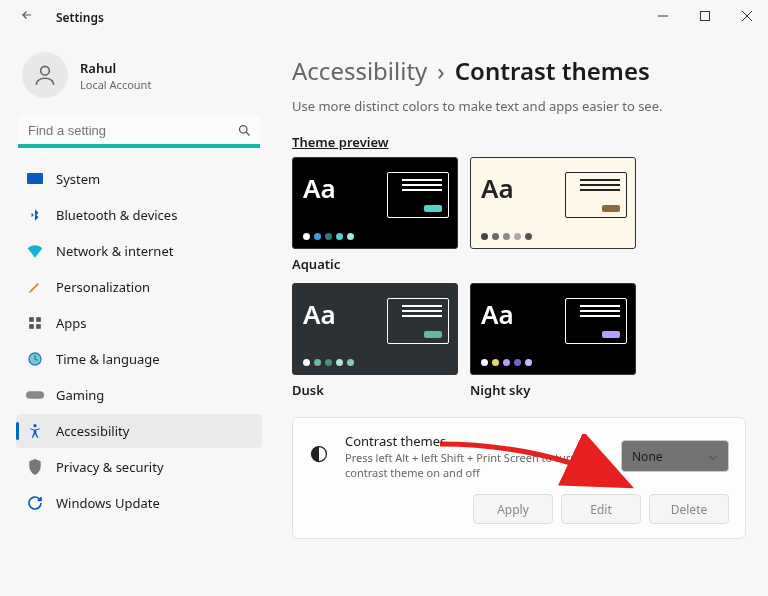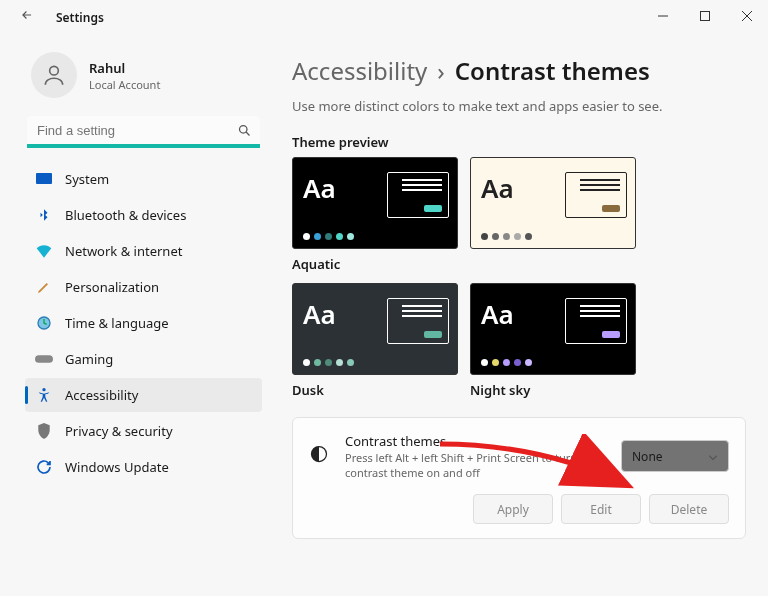--- a/index.html
+++ b/index.html
@@ -5,21 +5,21 @@
   * { box-sizing: border-box; margin: 0; padding: 0; }
   body { font-family: "Segoe UI", system-ui, sans-serif; font-size: 13px; color: #1a1a1a; background: #f7f7f7; width: 768px; height: 596px; overflow: hidden; position: relative; }
   
   .titlebar { height: 34px; display: flex; align-items: center; padding-left: 20px; }
   .titlebar .back { width: 20px; color: #555; }
   .titlebar .title { margin-left: 16px; font-size: 12px; font-weight: 600; }
   .win-controls { position: absolute; right: 0; top: 0; display: flex; }
   .win-controls div { width: 42px; height: 32px; display: flex; align-items: center; justify-content: center; color: #333; font-size: 14px; }
   
   .layout { display: flex; height: calc(100% - 34px); }
-  .sidebar { width: 272px; padding: 10px 10px 10px 25px; }
+  .sidebar { width: 272px; padding: 10px 10px 10px 16px; }
   .user-row { display: flex; align-items: center; gap: 12px; padding: 8px 6px 14px 6px; }
   .avatar { width: 46px; height: 46px; border-radius: 50%; background: #e8e8e8; display:flex; align-items:center; justify-content:center; color:#666;}
   .user-name { font-weight: 600; font-size: 13px; }
   .user-sub { font-size: 11px; color: #666; }
   
   .search { position: relative; margin: 4px 2px 14px 2px; }
   .search input { width: 100%; height: 32px; border: none; border-bottom: 4px solid #14b8a6; background: #fbfbfb; padding: 0 30px 0 10px; font-size: 13px; outline: none; border-radius: 4px 4px 0 0; }
   .search .icon { position: absolute; right: 8px; top: 7px; color: #555; }
   
   .nav { display: flex; flex-direction: column; gap: 2px; }
@@ -27,21 +27,21 @@
   .nav-item.active { background: #eaeaea; }
   .nav-item.active::before { content:""; position:absolute; left:0; top:8px; bottom:8px; width:3px; background:#0067c0; border-radius:2px;}
   .nav-icon { width: 18px; height: 18px; display:flex; align-items:center; justify-content:center; }
   
   .main { flex: 1; padding: 20px 22px 10px 20px; overflow-y: auto; }
   .breadcrumb { display: flex; align-items: center; gap: 10px; font-size: 24px; margin-bottom: 10px; }
   .bc-parent { color: #666; font-weight: 400; }
   .bc-sep { color: #666; font-weight: 400; }
   .bc-current { font-weight: 600; }
   .subtitle { color: #666; font-size: 13px; margin-bottom: 18px; }
-  .section-label { font-weight: 600; font-size: 13px; margin-bottom: 6px; }
+  .section-label { font-weight: 600; font-size: 13px; margin-bottom: 6px; text-decoration: underline; }
   
   .preview-grid { display: grid; grid-template-columns: 166px 166px; gap: 10px 12px; margin-bottom: 18px; }
   .preview-tile { width: 166px; }
   .preview-img { width: 166px; height: 92px; border: 1px solid #333; border-radius: 3px; position: relative; padding: 12px 10px; }
   .preview-img .aa { font-size: 26px; font-weight: 600; }
   .dots { position: absolute; left: 10px; bottom: 8px; display: flex; gap: 4px; }
   .dots span { width: 7px; height: 7px; border-radius: 50%; }
   .winthumb { position: absolute; right: 8px; top: 14px; width: 62px; height: 46px; border: 1px solid currentColor; border-radius: 2px; }
   .winthumb::before { content:""; position:absolute; top:6px; right:6px; width:40px; height:2px; background: currentColor; box-shadow: 0 5px 0 currentColor, 0 10px 0 currentColor;}
   .winthumb::after { content:""; position:absolute; bottom:5px; right:6px; width:18px; height:7px; border-radius:2px; background: var(--btn,currentColor);}
@@ -150,20 +150,31 @@
       <div class="nav-item">
         <span class="nav-icon">
             <svg width="16" height="16" viewBox="0 0 24 24" fill="#c9893a">
               <path d="M3 21l3-1 12-12-2-2L4 18l-1 3z"></path>
             </svg>
           </span>
         <span>Personalization</span>
       </div>
       <div class="nav-item">
         <span class="nav-icon">
+            <svg width="14" height="14" viewBox="0 0 24 24" fill="#555">
+              <rect x="2" y="2" width="8" height="8"></rect>
+              <rect x="14" y="2" width="8" height="8"></rect>
+              <rect x="2" y="14" width="8" height="8"></rect>
+              <rect x="14" y="14" width="8" height="8"></rect>
+            </svg>
+          </span>
+        <span>Apps</span>
+      </div>
+      <div class="nav-item">
+        <span class="nav-icon">
             <svg width="16" height="16" viewBox="0 0 24 24" fill="none" stroke="#2b7fb3" stroke-width="2">
               <circle cx="12" cy="12" r="9" fill="#7fc4e8"></circle>
               <path d="M12 6v6l4 2" stroke="#0a4"></path>
             </svg>
           </span>
         <span>Time &amp; language</span>
       </div>
       <div class="nav-item">
         <span class="nav-icon">
             <svg width="18" height="12" viewBox="0 0 28 16" fill="#888">

